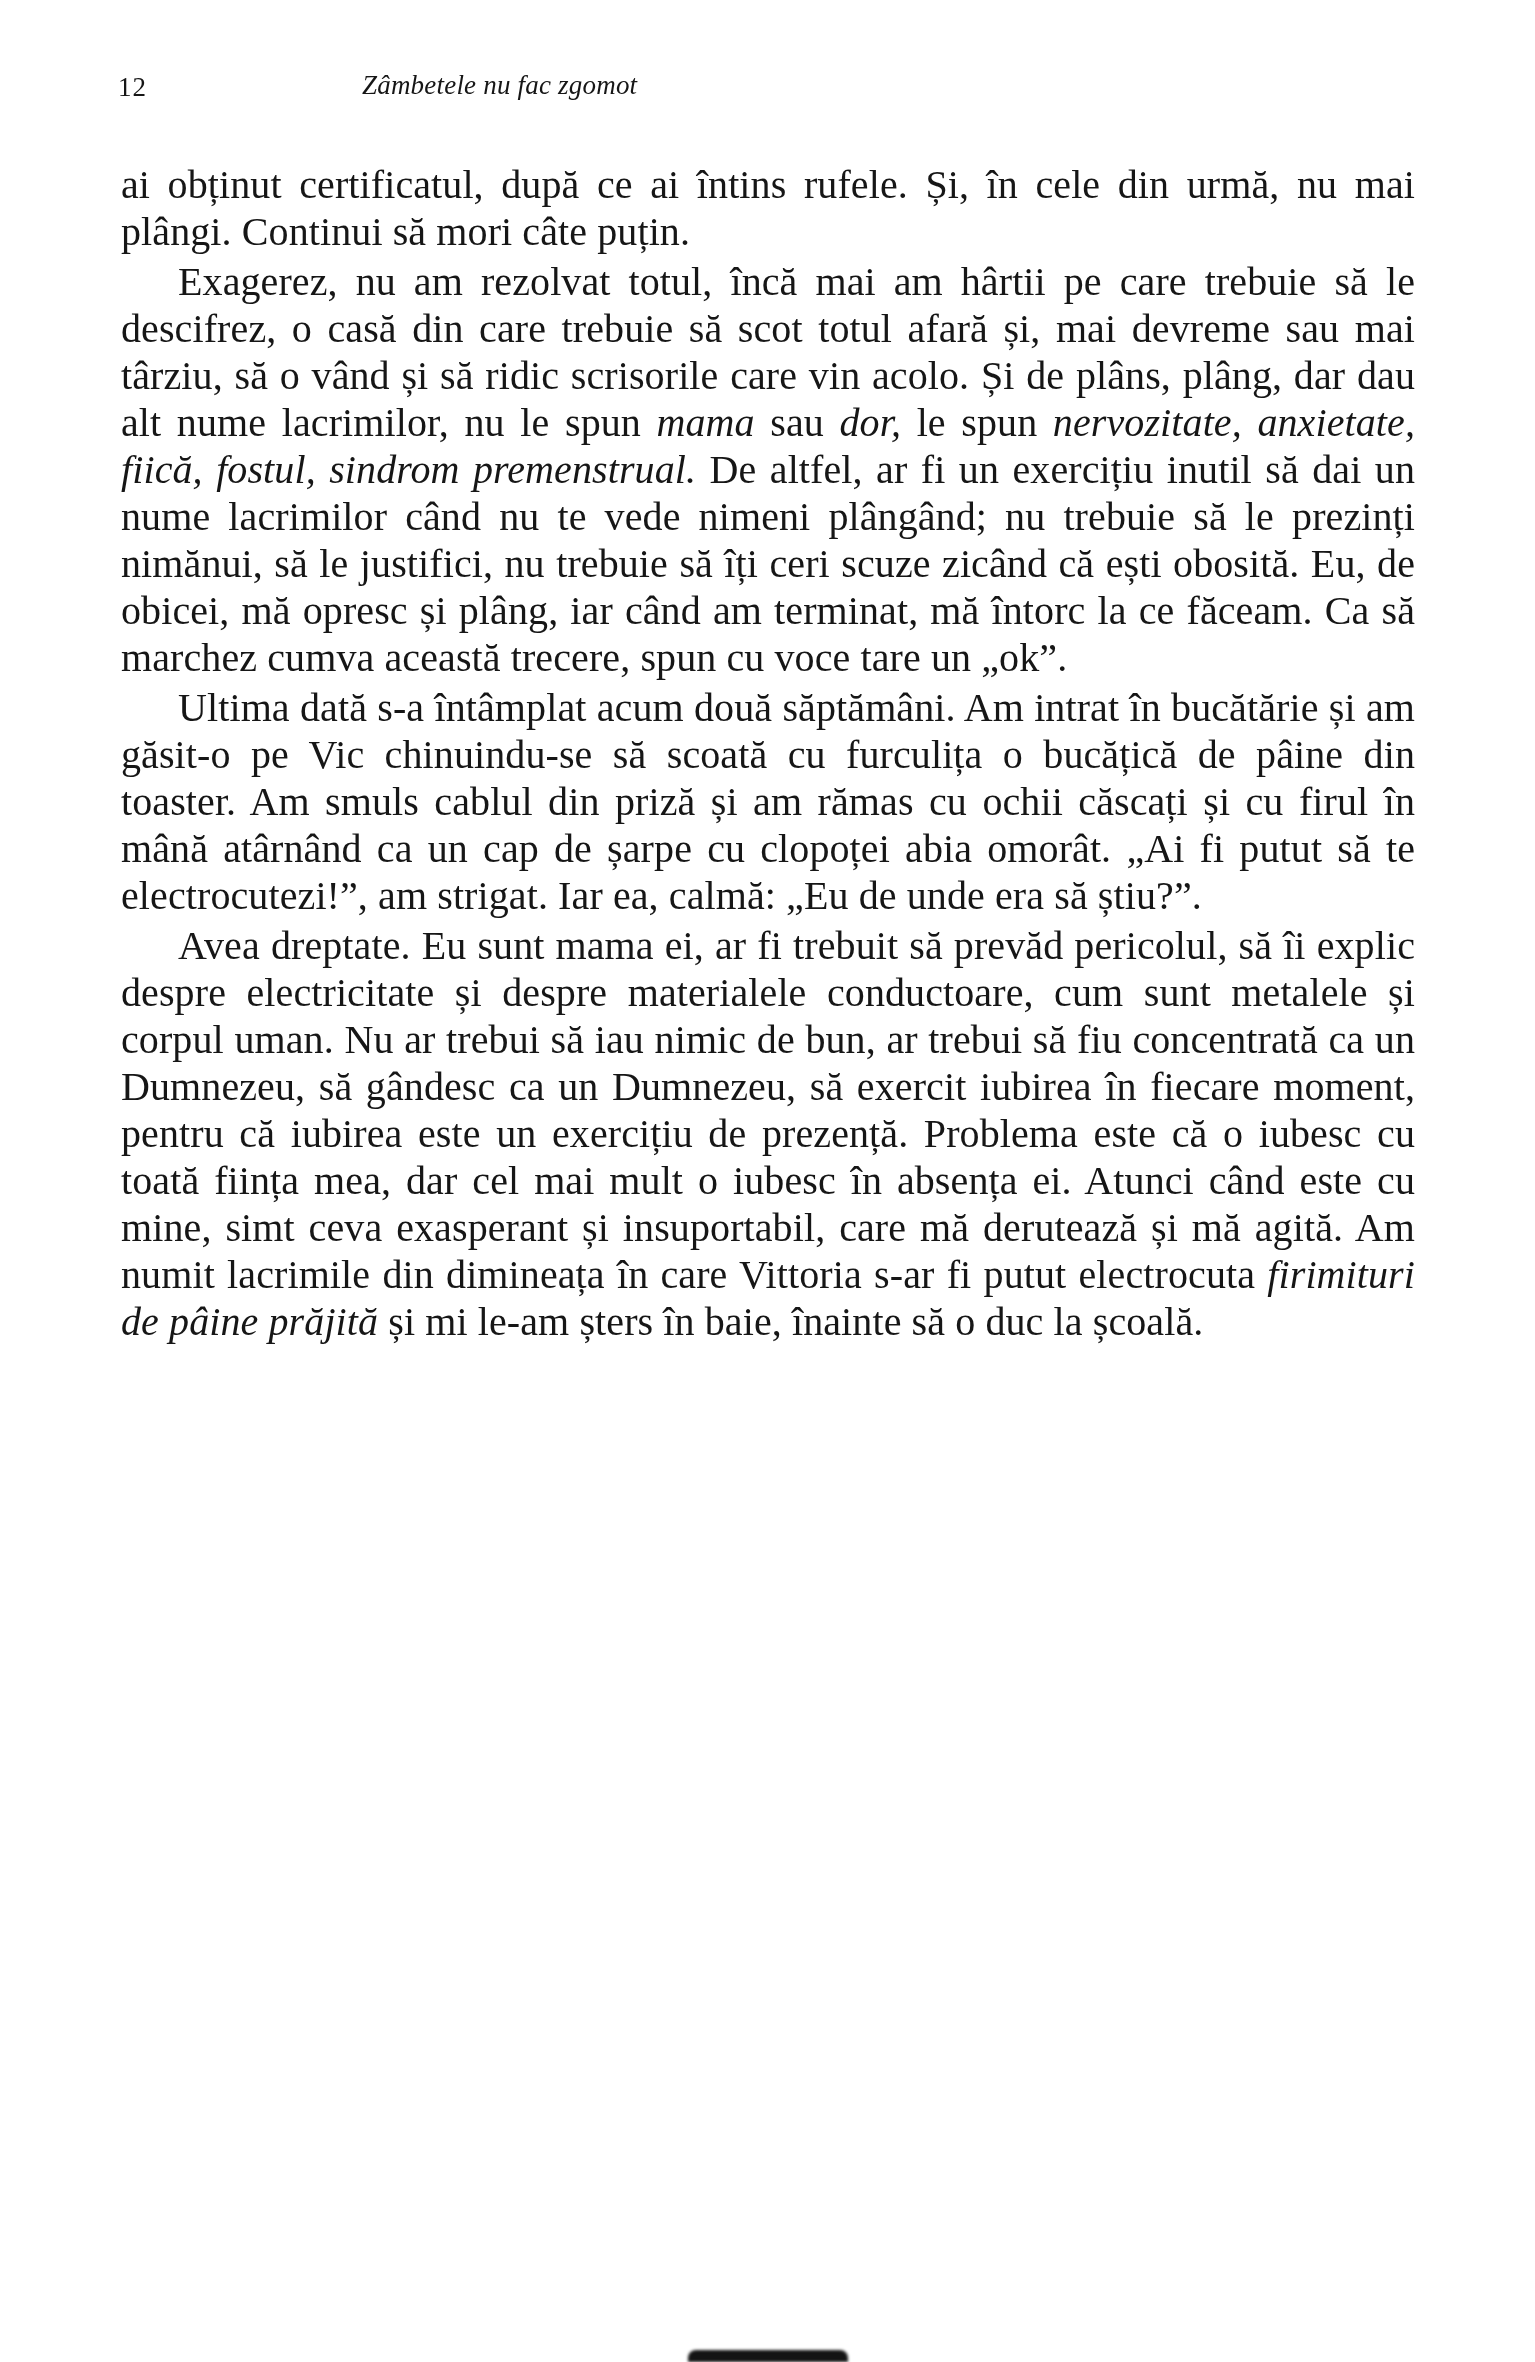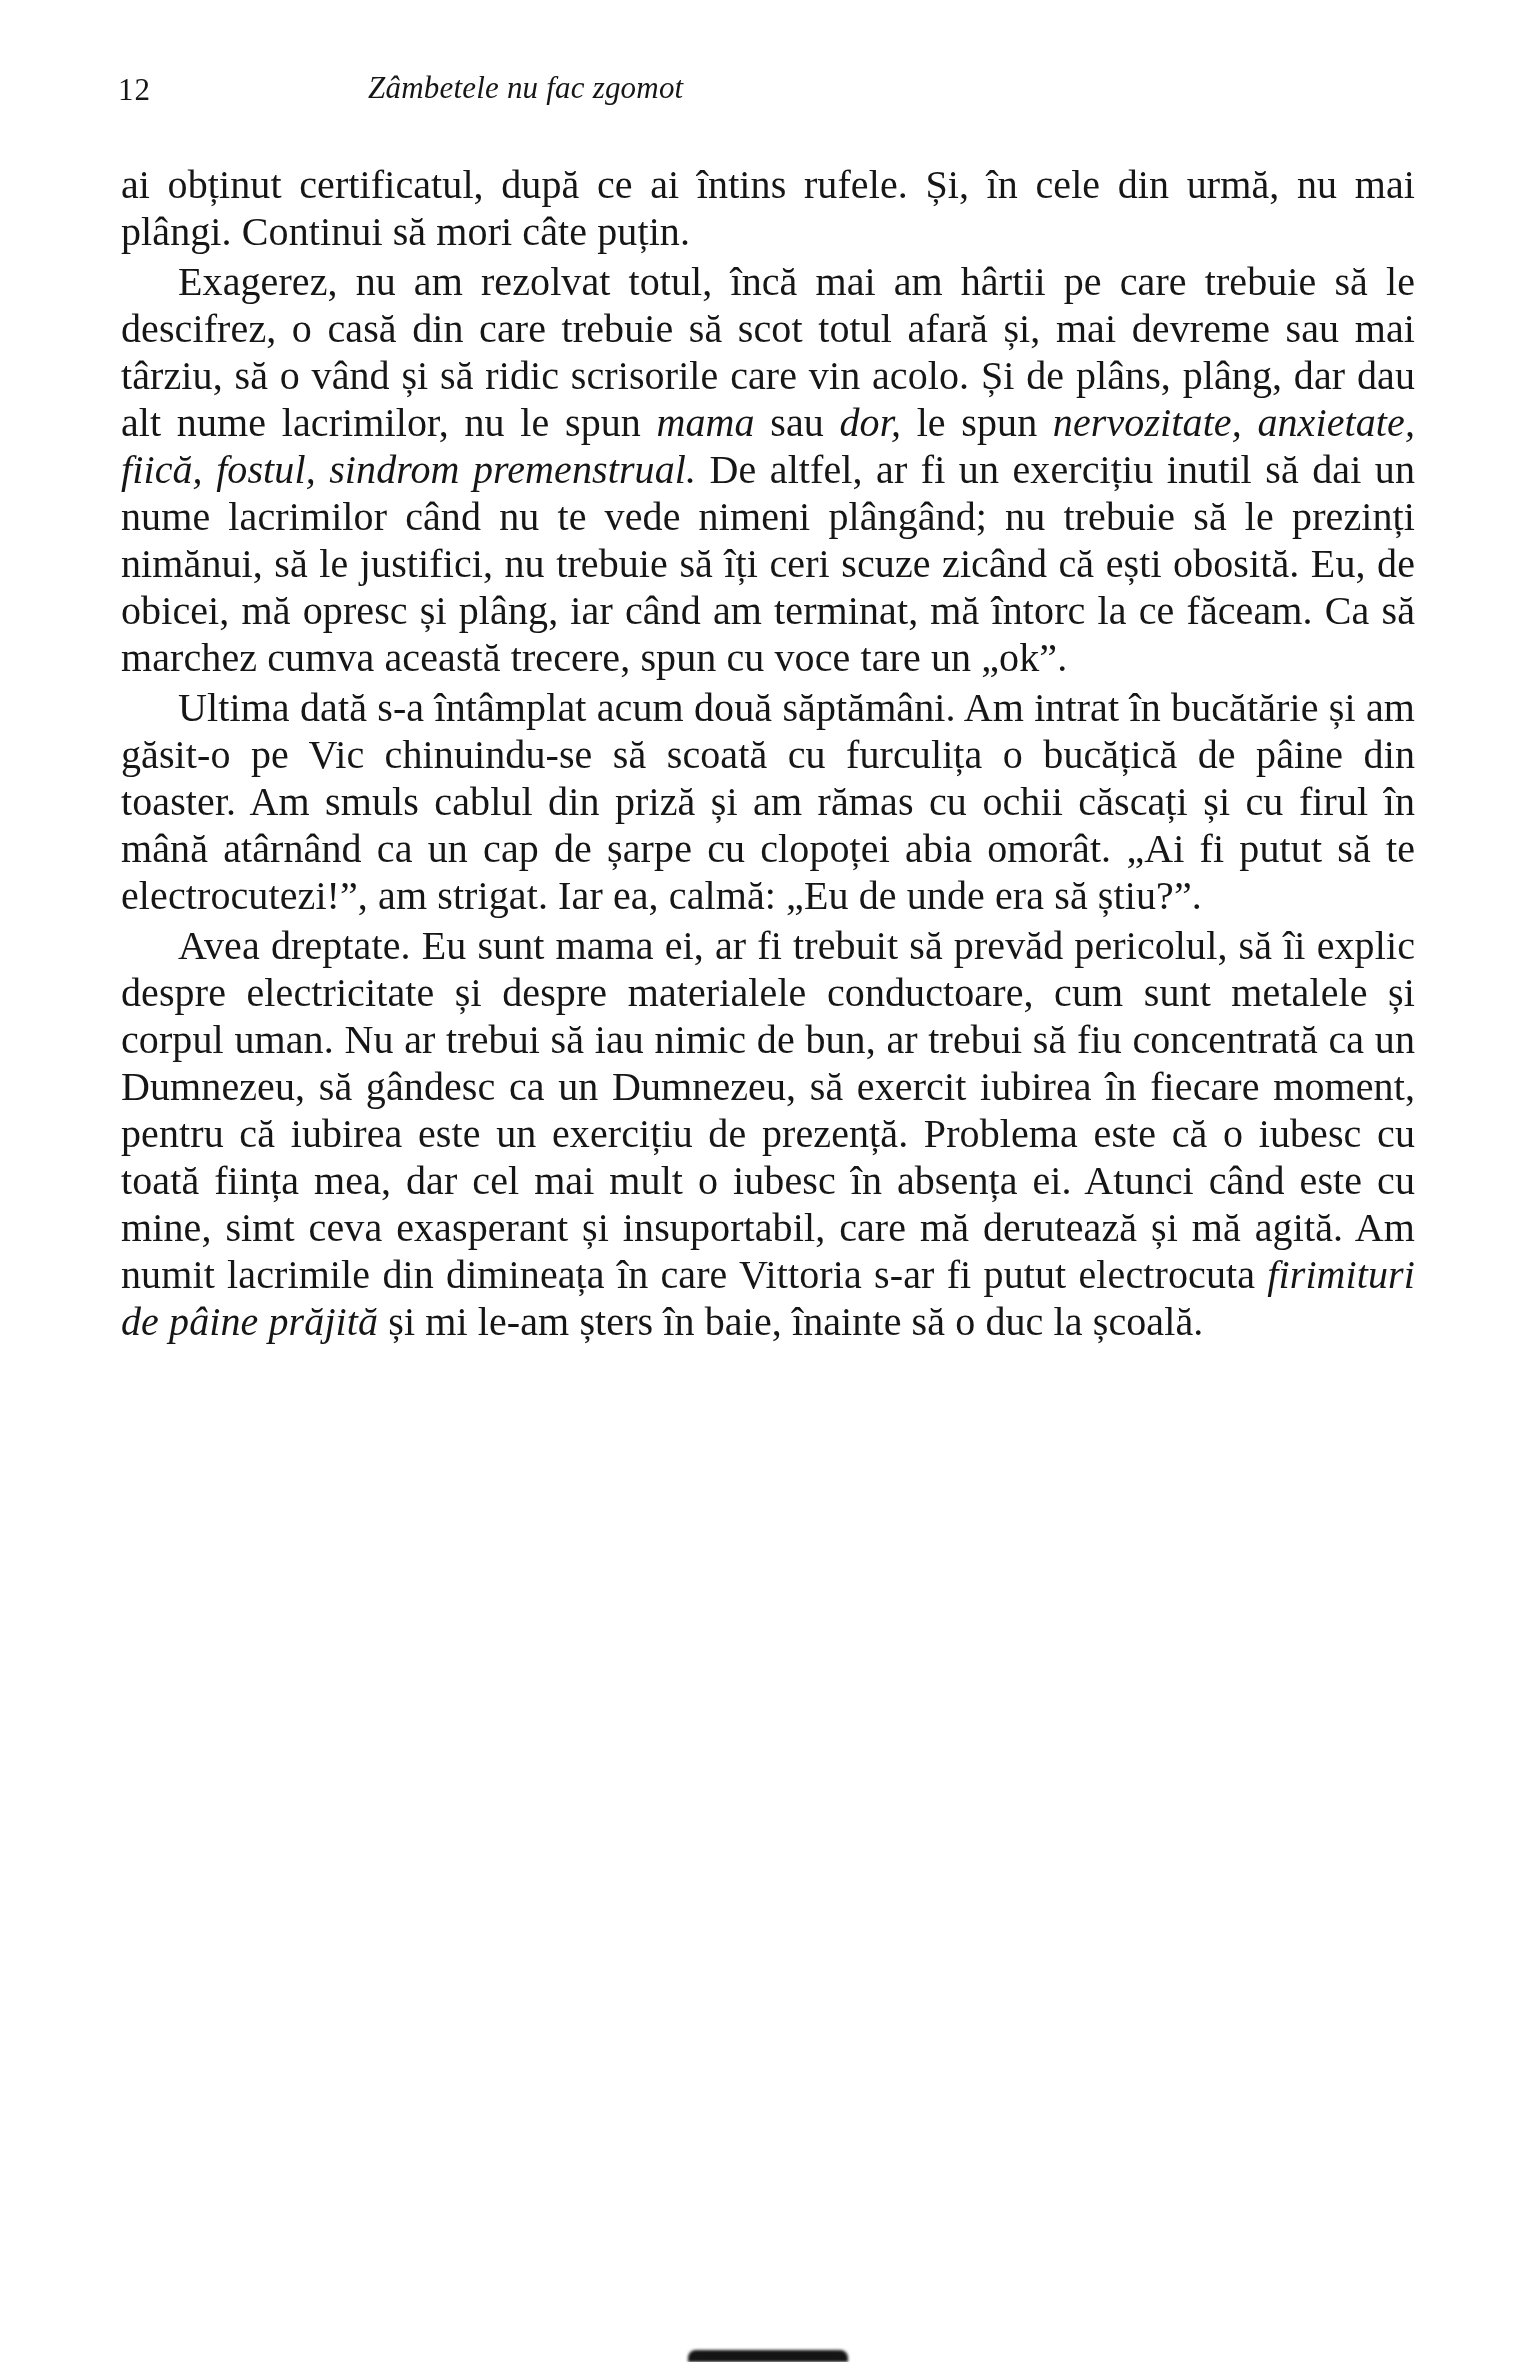--- a/index.html
+++ b/index.html
@@ -17,31 +17,31 @@
     flex: 0 0 auto;
   }
 
   
   .page-header {
     position: absolute;
     top: 70px;
     left: 118px;
     right: 118px;
     height: 42px;
-    font-size: 31px;
+    font-size: 27px;
   }
   .page-number {
     position: absolute;
     left: 0;
     top: 2px;
     letter-spacing: 1px;
   }
   .running-title {
     position: absolute;
-    left: 250px;
+    left: 244px;
     top: 0;
     font-style: italic;
     letter-spacing: 0.2px;
   }
 
   
   .page-body {
     position: absolute;
     top: 158px;
     left: 118px;

